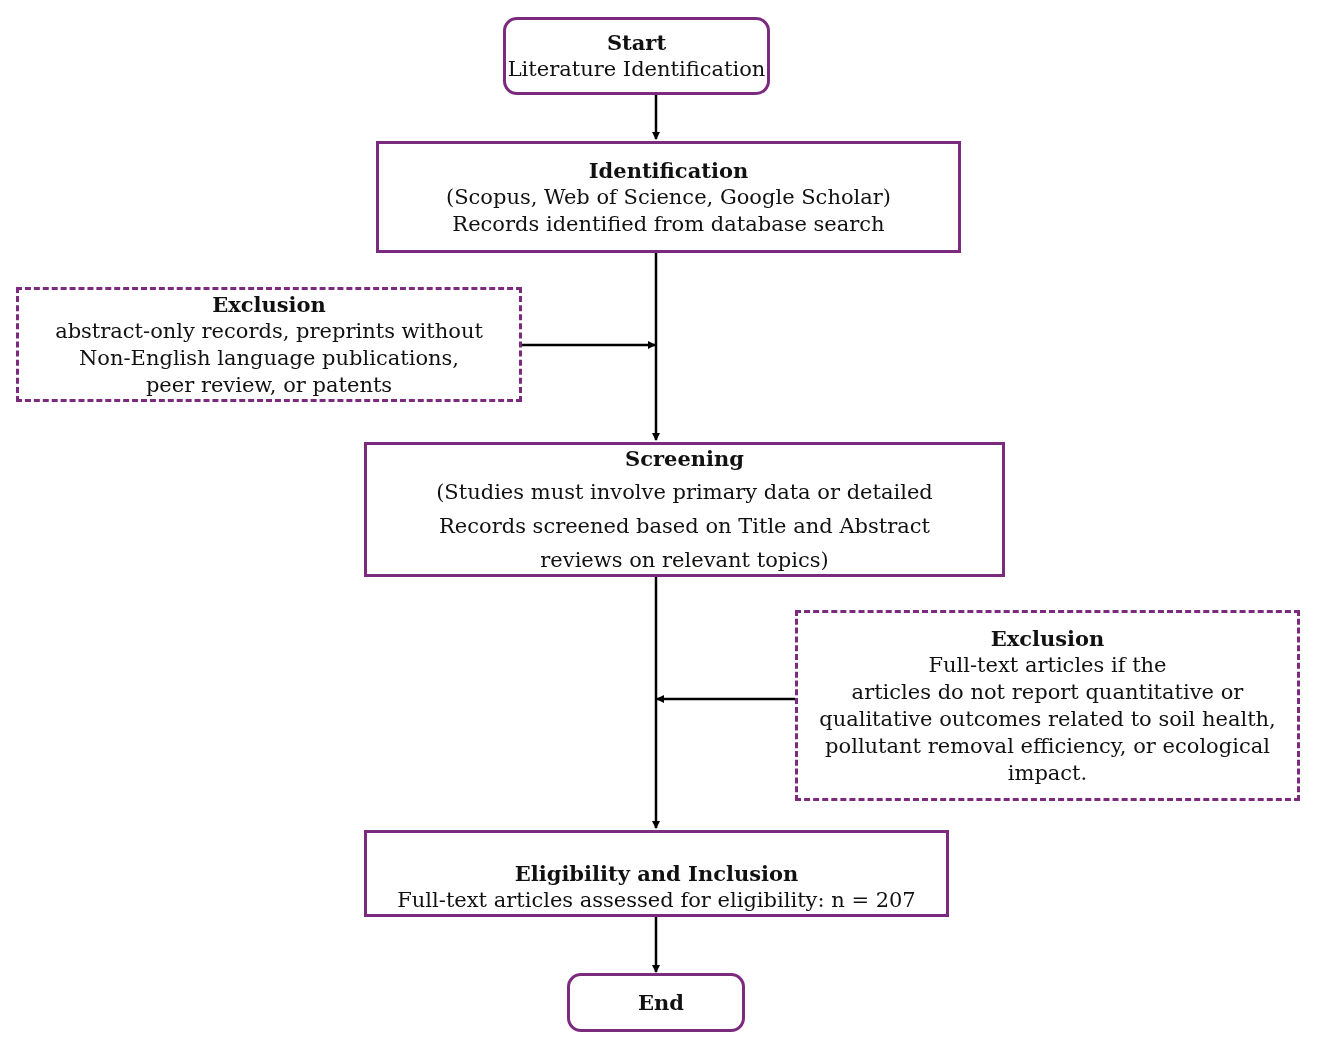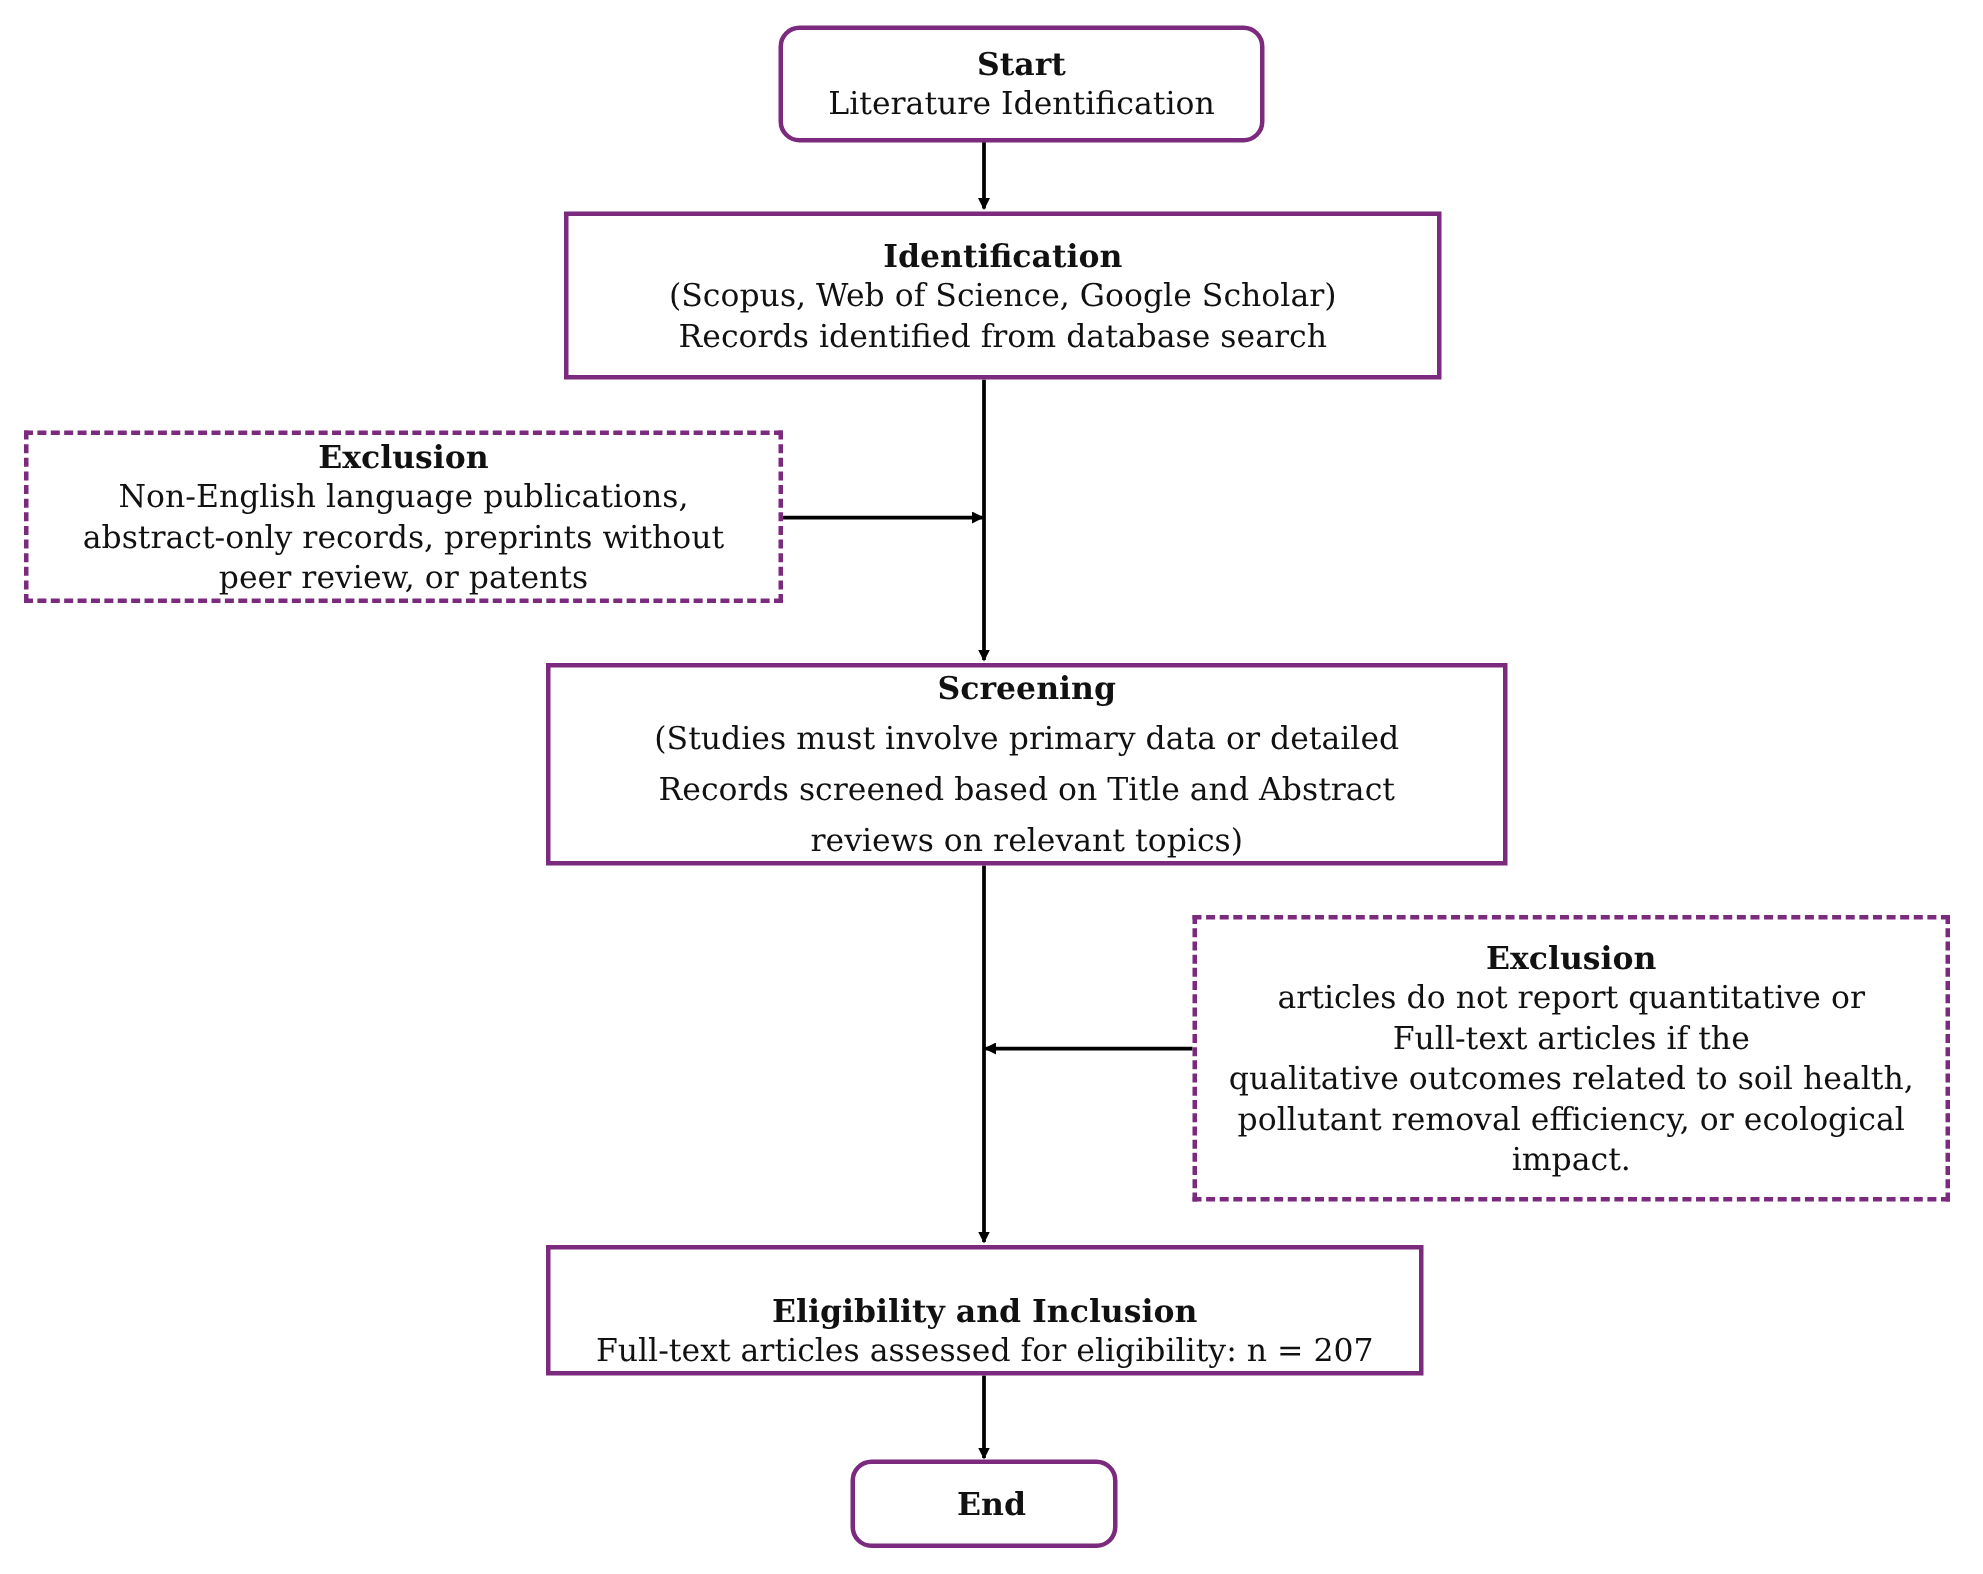--- a/index.html
+++ b/index.html
@@ -25,49 +25,49 @@
     </marker>
   </defs>
   <line x1="656" y1="94" x2="656" y2="139" stroke="#000" stroke-width="2.5" marker-end="url(#ah)"></line>
   <line x1="656" y1="252" x2="656" y2="440" stroke="#000" stroke-width="2.5" marker-end="url(#ah)"></line>
   <line x1="521" y1="345" x2="655" y2="345" stroke="#000" stroke-width="2.5" marker-end="url(#ah)"></line>
   <line x1="656" y1="576" x2="656" y2="828" stroke="#000" stroke-width="2.5" marker-end="url(#ah)"></line>
   <line x1="796" y1="699" x2="657" y2="699" stroke="#000" stroke-width="2.5" marker-end="url(#ah)"></line>
   <line x1="656" y1="916" x2="656" y2="972" stroke="#000" stroke-width="2.5" marker-end="url(#ah)"></line>
 </svg>
 
-<div class="box solid rounded" style="left:503px;top:17px;width:324px;height:78px;margin-left:16px;">
+<div class="box solid rounded" style="left:503px;top:17px;width:267px;height:78px;">
   <span class="line title">Start</span>
   <span class="line">Literature Identification</span>
 </div>
 
 <div class="box solid" style="left:376px;top:141px;width:585px;height:112px;">
   <span class="line title">Identification</span>
   <span class="line">(Scopus, Web of Science, Google Scholar)</span>
   <span class="line">Records identified from database search</span>
 </div>
 
 <div class="box dashed" style="left:16px;top:287px;width:506px;height:115px;">
   <span class="line title">Exclusion</span>
+  <span class="line">abstract-only records, preprints without</span>
   <span class="line">Non-English language publications,</span>
-  <span class="line">abstract-only records, preprints without</span>
   <span class="line">peer review, or patents</span>
 </div>
 
 <div class="box solid" style="left:364px;top:442px;width:641px;height:135px;justify-content:space-between;">
   <span class="line title">Screening</span>
   <span class="line">(Studies must involve primary data or detailed</span>
   <span class="line">Records screened based on Title and Abstract</span>
   <span class="line">reviews on relevant topics)</span>
 </div>
 
 <div class="box dashed" style="left:795px;top:610px;width:505px;height:191px;">
   <span class="line title">Exclusion</span>
+  <span class="line">Full-text articles if the</span>
   <span class="line">articles do not report quantitative or</span>
-  <span class="line">Full-text articles if the</span>
   <span class="line">qualitative outcomes related to soil health,</span>
   <span class="line">pollutant removal efficiency, or ecological</span>
   <span class="line">impact.</span>
 </div>
 
 <div class="box solid" style="left:364px;top:830px;width:585px;height:87px;justify-content:flex-end;">
   <span class="line title">Eligibility and Inclusion</span>
   <span class="line">Full-text articles assessed for eligibility: n = 207</span>
 </div>
 

